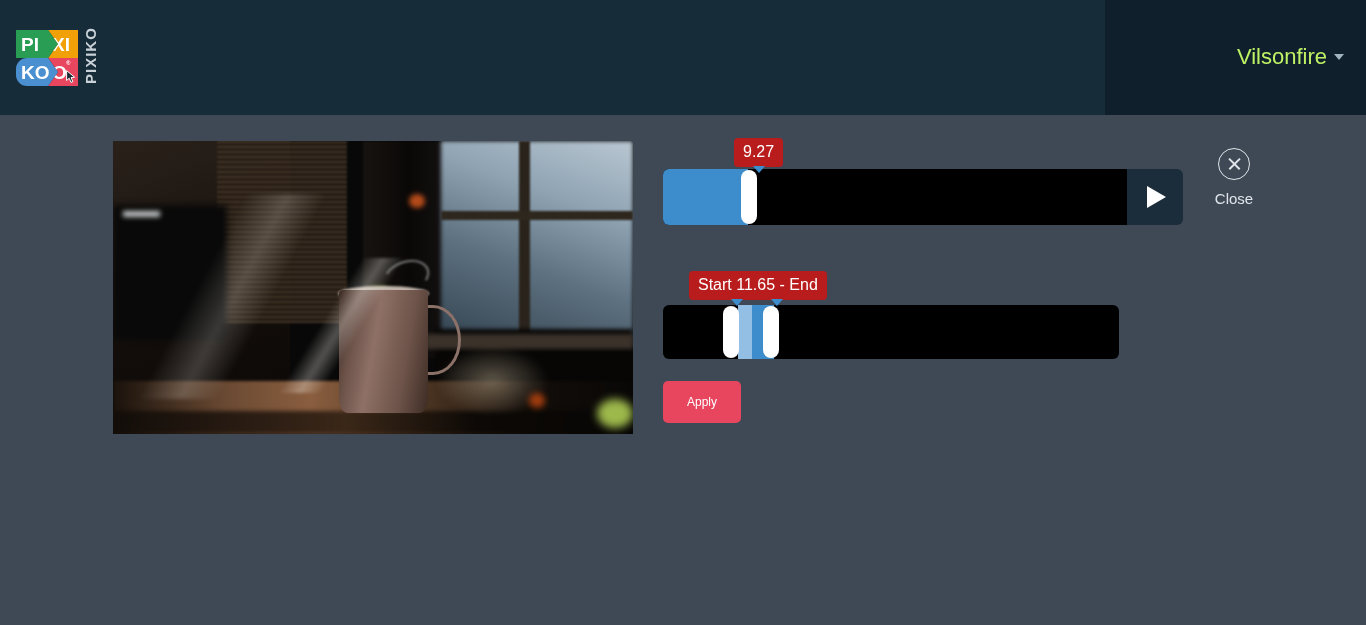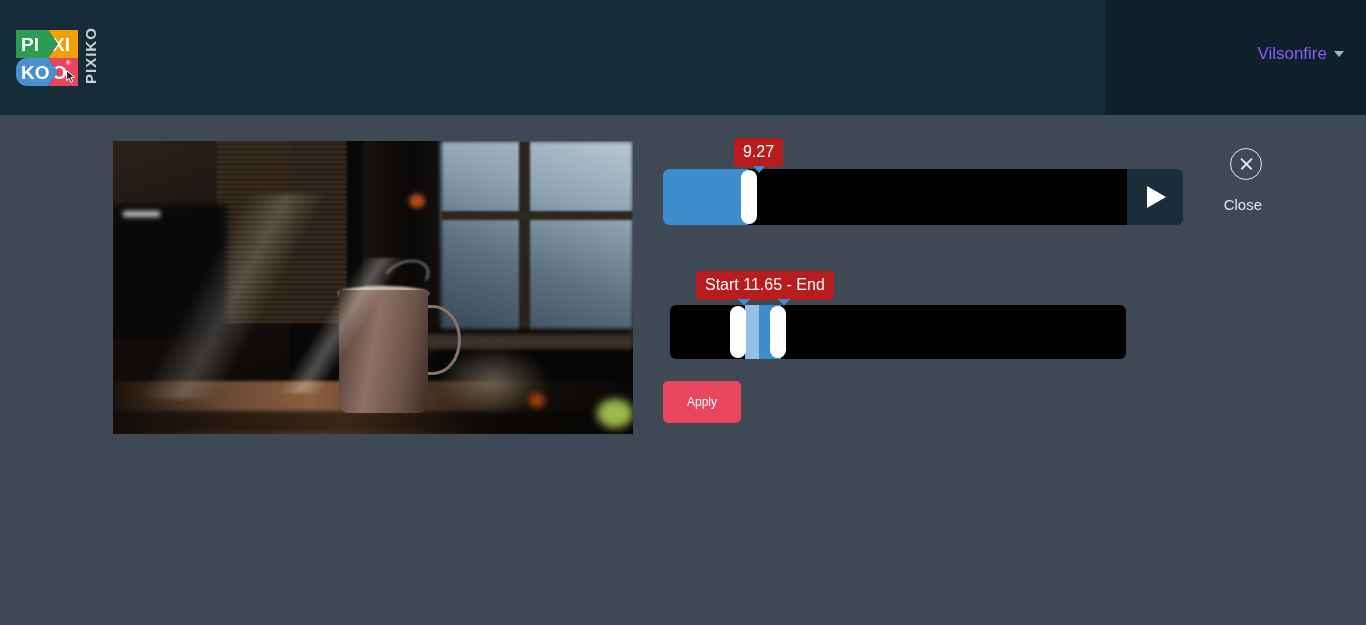--- a/index.html
+++ b/index.html
@@ -116,22 +116,22 @@
   }
 
   .user-menu {
     position: absolute;
     right: 22px;
     top: 44px;
     display: flex;
     align-items: center;
     gap: 7px;
     cursor: pointer;
-    font-size: 17px;
-    color: #8b5cf6;
+    font-size: 22px;
+    color: #bef264;
   }
   .caret-down {
     width: 0; height: 0;
     border-left: 5px solid transparent;
     border-right: 5px solid transparent;
     border-top: 6px solid #9fb3c0;
   }
 
   
   .main { position: relative; width: 1366px; height: 510px; }
@@ -325,21 +325,21 @@
   }
   .play-tri {
     width: 0; height: 0;
     border-top: 11px solid transparent;
     border-bottom: 11px solid transparent;
     border-left: 19px solid #ffffff;
     margin-left: 3px;
   }
 
   
-  .trim-wrap { position: absolute; left: 663px; top: 190px; margin-left: 7px; }
+  .trim-wrap { position: absolute; left: 663px; top: 190px; }
   .trim-track {
     position: relative;
     width: 456px;
     height: 54px;
     background: #000000;
     border-radius: 6px;
   }
   .trim-seg-light {
     position: absolute;
     left: 75px; top: 0;
@@ -391,22 +391,22 @@
     cursor: pointer;
   }
 
   
   .close-wrap {
     position: absolute;
     left: 1206px; top: 33px;
     width: 56px;
     display: flex;
     flex-direction: column;
-    align-items: flex-end;
-    gap: 16px;
+    align-items: center;
+    gap: 10px;
     cursor: pointer;
   }
   .close-circle {
     width: 32px; height: 32px;
     border: 1.6px solid #dfe5ea;
     border-radius: 50%;
     position: relative;
   }
   .close-circle::before, .close-circle::after {
     content: "";

